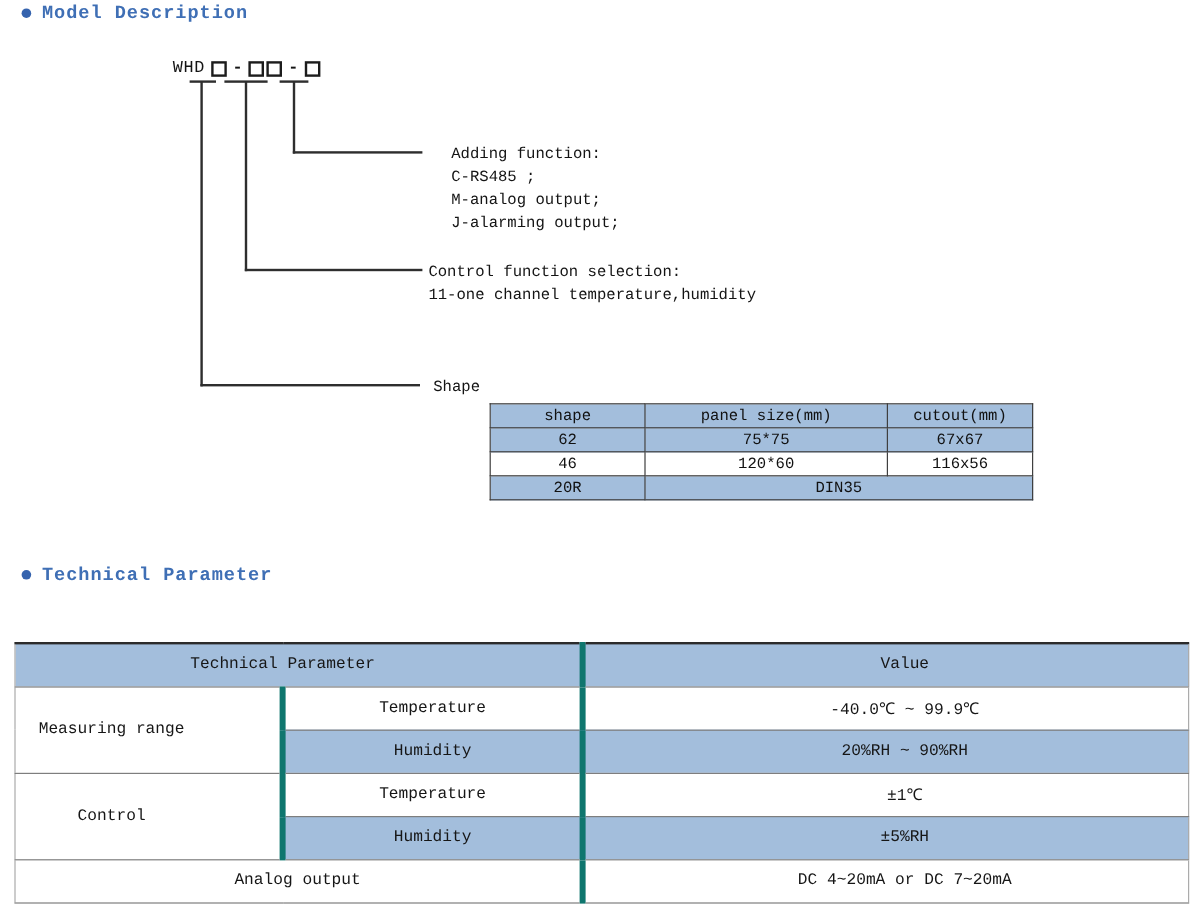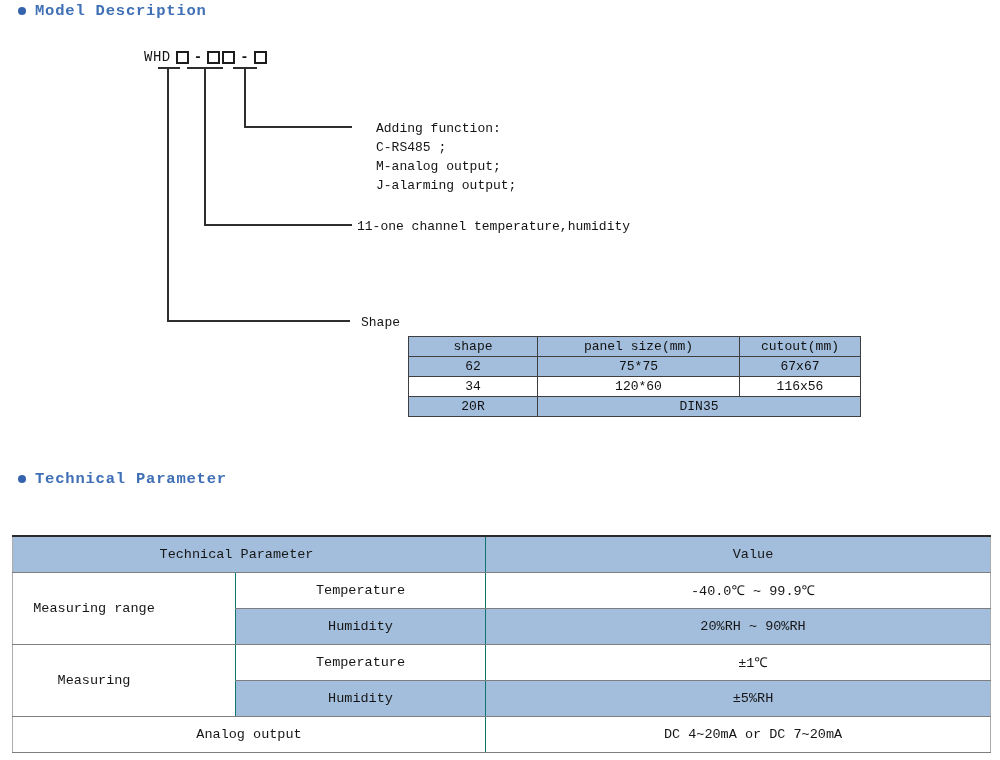--- a/index.html
+++ b/index.html
@@ -52,21 +52,21 @@
   .tech-table {
     position:absolute; left:12px; top:535px; width:978px;
     border-collapse:collapse; table-layout:fixed;
     font-size:13.5px; color:#161616;
     border-top:2px solid #2b2b2b; border-left:1px solid #ababab; border-right:1px solid #ababab;
   }
   .tech-table td {
     height:36px; text-align:center; vertical-align:middle; padding:0;
     border-bottom:1px solid #7e7e7e;
   }
-  .tech-table td.vdiv { border-left:1px solid #0f766e; }
+  .tech-table td.vdiv { border-left:5px solid #0f766e; }
   .tech-table td.group-label { padding-right:60px;text-align:center; }
   .tech-table td.header-param { padding-right:25px; }
   .tech-table td.value-cell { padding-left:30px; }
 </style>
 </head>
 <body>
 
 <div class="canvas">
 
   <div class="sec-heading" style="left:18px; top:2px;">
@@ -97,20 +97,21 @@
   <div class="hline-d" style="left:167px; top:320px; width:183px;"></div>
 
   <div class="callout" style="left:376px; top:119px;">
     <div>Adding function:</div>
     <div>C-RS485 ;</div>
     <div>M-analog output;</div>
     <div>J-alarming output;</div>
   </div>
 
   <div class="callout" style="left:357px; top:217px;">
+    <div>Control function selection:</div>
     <div>11-one channel temperature,humidity</div>
   </div>
 
   <div class="callout" style="left:361px; top:313px;">Shape</div>
 
   <table class="shape-table">
     <colgroup>
         <col style="width:129px">
         <col style="width:202px">
         <col style="width:121px">
@@ -120,21 +121,21 @@
       <td class="fill-blue">shape</td>
       <td class="fill-blue">panel size(mm)</td>
       <td class="fill-blue">cutout(mm)</td>
     </tr>
     <tr>
       <td class="fill-blue">62</td>
       <td class="fill-blue">75*75</td>
       <td class="fill-blue">67x67</td>
     </tr>
     <tr>
-      <td>34</td>
+      <td>46</td>
       <td>120*60</td>
       <td>116x56</td>
     </tr>
     <tr>
       <td class="fill-blue">20R</td>
       <td class="fill-blue" colspan="2">DIN35</td>
     </tr>
   </tbody>
     </table>
 
@@ -157,21 +158,21 @@
     <tr>
       <td rowspan="2" class="group-label">Measuring range</td>
       <td class="vdiv">Temperature</td>
       <td class="vdiv value-cell">-40.0℃ ~ 99.9℃</td>
     </tr>
     <tr>
       <td class="fill-blue vdiv">Humidity</td>
       <td class="fill-blue vdiv value-cell">20%RH ~ 90%RH</td>
     </tr>
     <tr>
-      <td rowspan="2" class="group-label">Measuring</td>
+      <td rowspan="2" class="group-label">Control</td>
       <td class="vdiv">Temperature</td>
       <td class="vdiv value-cell">±1℃</td>
     </tr>
     <tr>
       <td class="fill-blue vdiv">Humidity</td>
       <td class="fill-blue vdiv value-cell">±5%RH</td>
     </tr>
     <tr>
       <td colspan="2">Analog output</td>
       <td class="vdiv value-cell">DC 4~20mA or DC 7~20mA</td>

